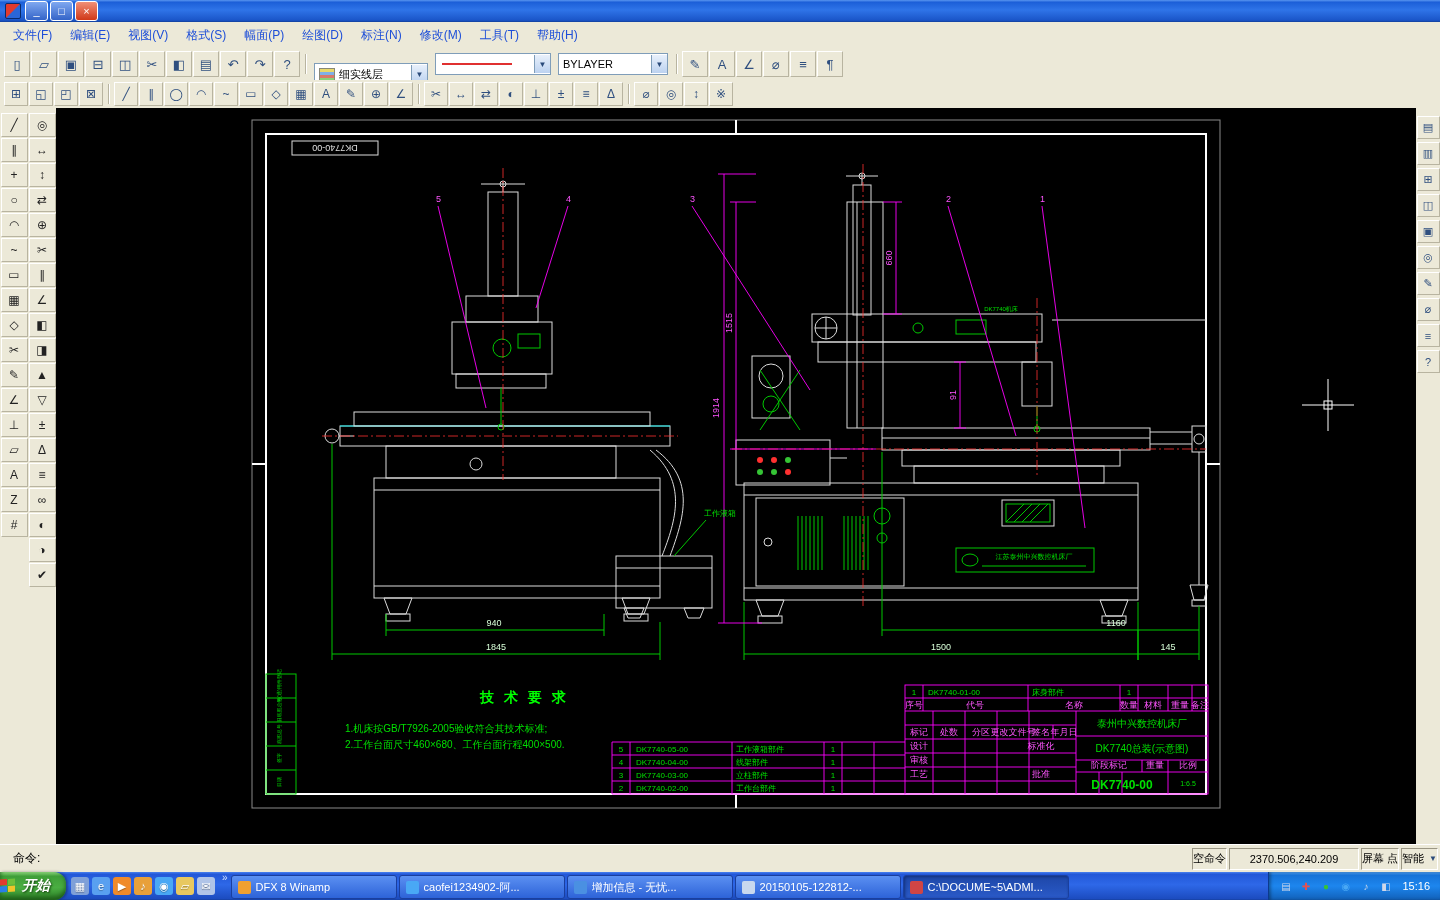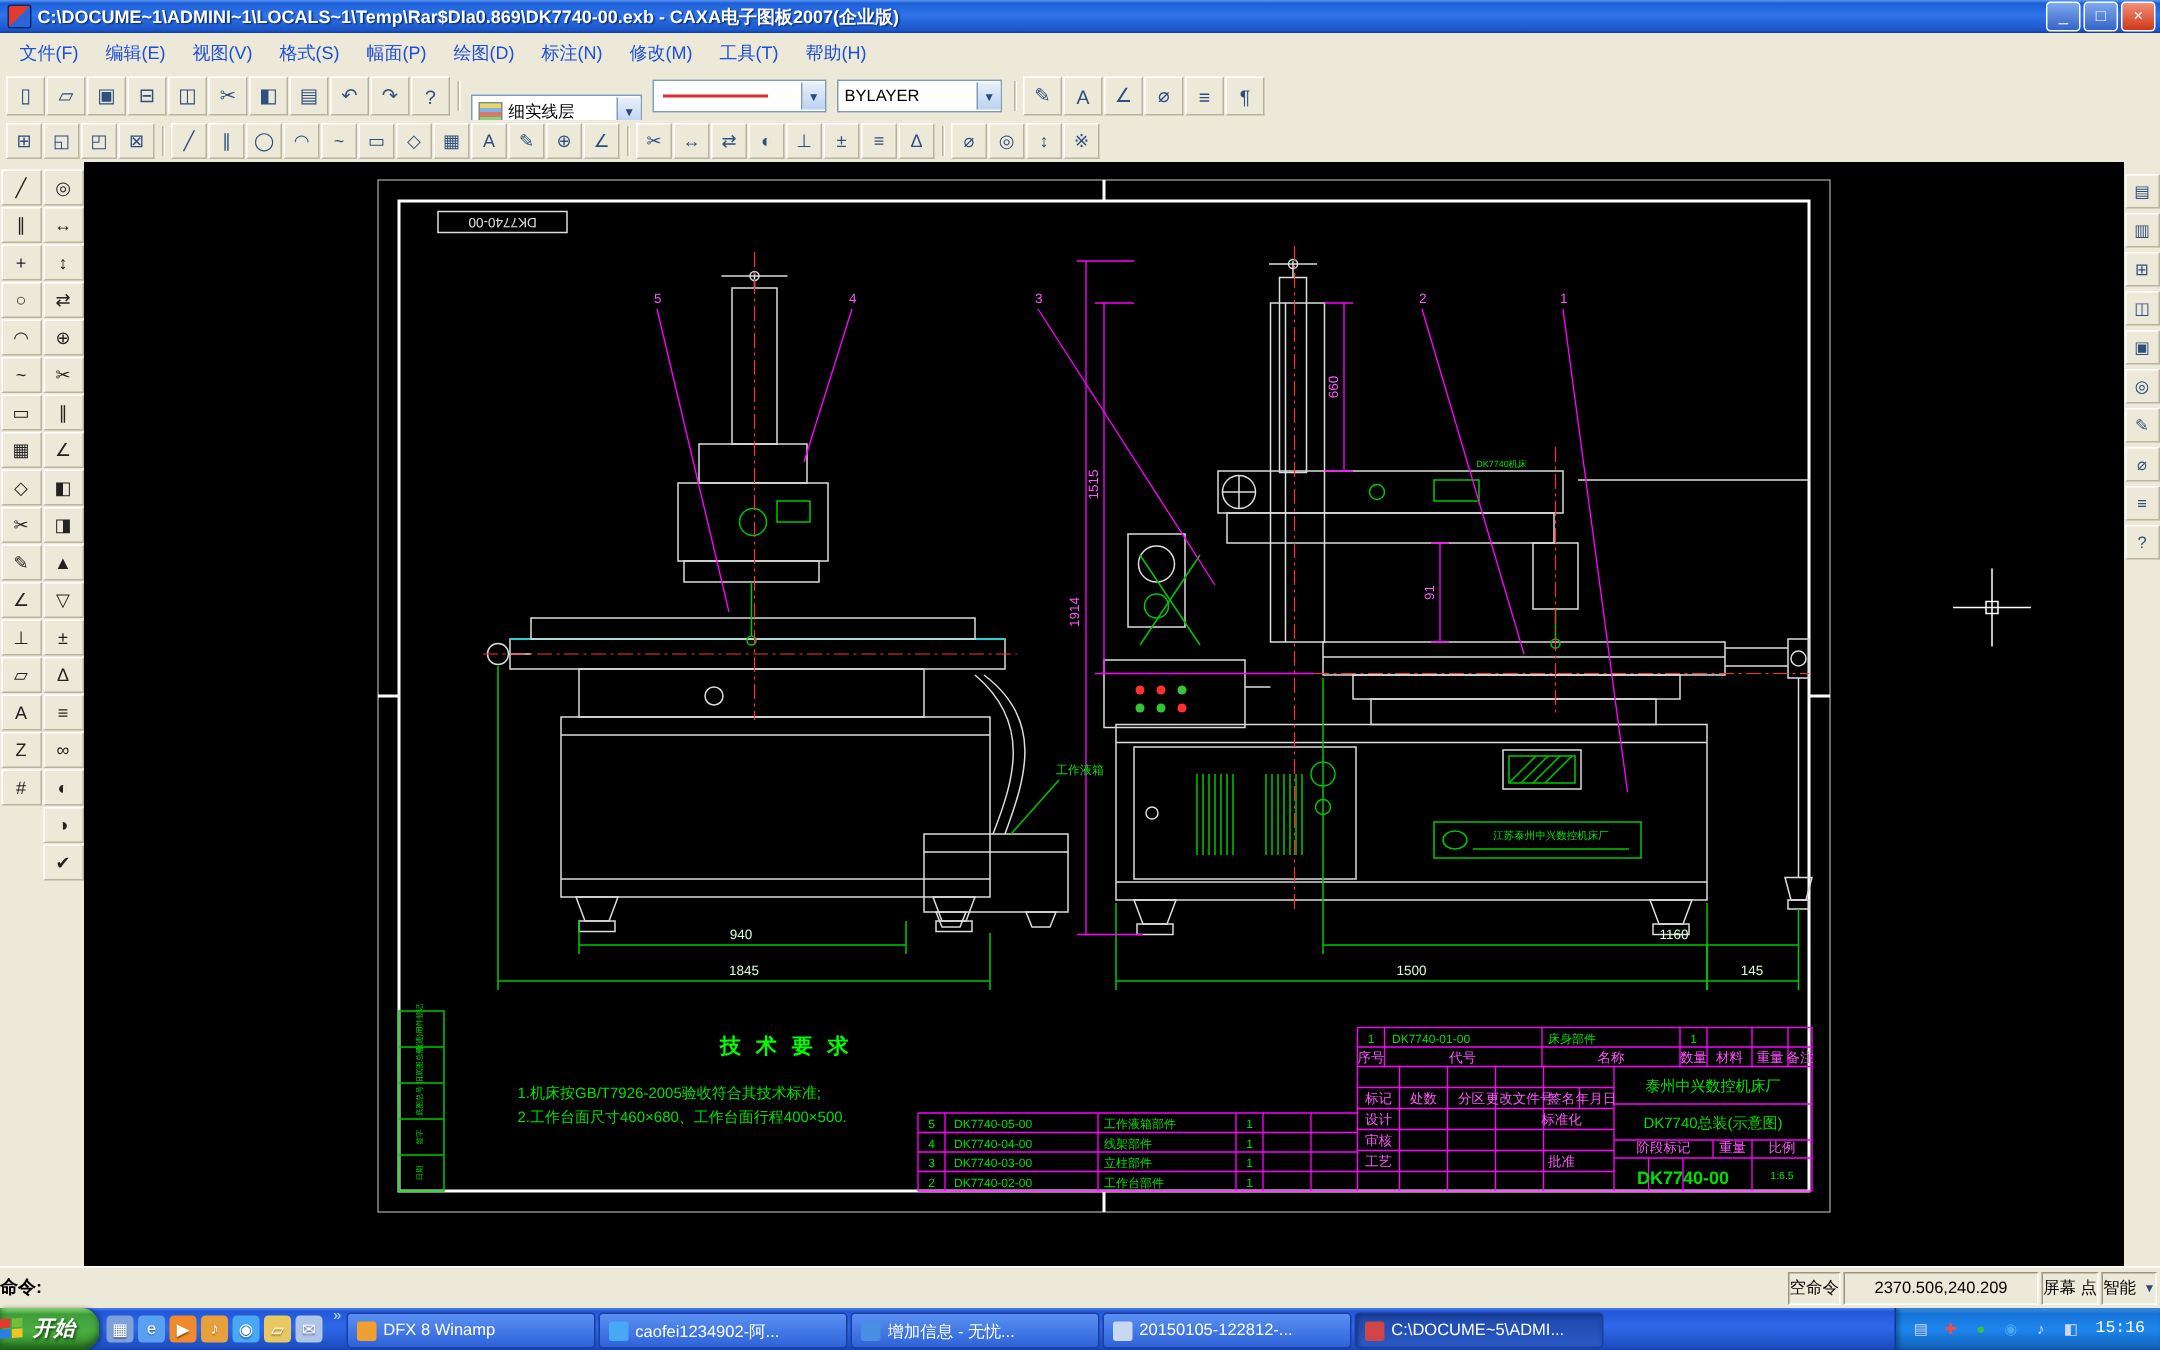--- a/index.html
+++ b/index.html
@@ -64,21 +64,21 @@
   .m{stroke:#ff00ff;fill:none;stroke-width:0.9;}
   .r{stroke:#ff3030;fill:none;stroke-width:0.8;stroke-dasharray:10 3 2 3;}
   .c{stroke:#00dede;fill:none;stroke-width:1;}
   .gt{fill:#00e000;}
   .mt{fill:#ff55ff;font-size:9px;}
   .dt{fill:#d8ffd8;font-size:9px;}
 
   
   .cmdbar{position:absolute;left:0;right:0;bottom:28px;height:27px;background:#ece9d8;border-top:1px solid #fff;
     display:flex;align-items:center;font-size:12px;color:#000;}
-  .cmd-prompt{padding-left:0;flex:1;font-weight:bold;}
+  .cmd-prompt{padding-left:13px;flex:1;}
   .scell{height:20px;display:flex;align-items:center;padding:0 0;font-size:11px;margin-right:2px;background:#ece9d8;
     border:1px solid;border-color:#9a9684 #ffffff #ffffff #9a9684;white-space:nowrap;}
   .scell.coords{width:128px;justify-content:center;}
   .scell .arrow{font-size:8px;margin-left:5px;color:#2a4a7a;}
 
   
   .taskbar{position:absolute;left:0;right:0;bottom:0;height:28px;display:flex;align-items:stretch;
     background:linear-gradient(180deg,#4a82ee 0%,#2257d8 8%,#2e68e8 45%,#1c4cc0 95%,#16409f 100%);}
   .start-btn{flex:none;display:flex;align-items:center;gap:6px;padding:0 16px 0 0;border-radius:0 12px 12px 0;
     background:linear-gradient(180deg,#8fd87f 0%,#3f9e38 15%,#4aae42 55%,#2f8229 100%);
@@ -96,28 +96,27 @@
   .task-btn{width:152px;height:22px;margin:3px 1px 0;flex:none;display:flex;align-items:center;gap:5px;padding:0 6px;
     background:linear-gradient(180deg,#5b90f2,#2d63d8);border:1px solid #1a3f9e;border-radius:3px;
     color:#fff;font-size:11px;white-space:nowrap;overflow:hidden;}
   .task-btn.active{background:linear-gradient(180deg,#1e47a8,#2a5ac8);box-shadow:inset 1px 1px 3px #11307a;}
   .task-ico{width:13px;height:13px;border-radius:2px;flex:none;}
   .task-label{overflow:hidden;text-overflow:ellipsis;}
   .tray{flex:none;margin-left:auto;display:flex;align-items:center;gap:5px;padding:0 10px 0 9px;
     background:linear-gradient(180deg,#4a9bee 0%,#1673d8 12%,#1d86ee 50%,#1160b8 100%);
     border-left:1px solid #0c3a8c;box-shadow:inset 2px 0 3px rgba(0,0,0,.3);}
   .tray-ico{width:15px;height:15px;font-size:10px;display:flex;align-items:center;justify-content:center;}
-  .tray-time{color:#fff;font-size:11px;margin-left:4px;font-family:Liberation Mono, monospace;}
+  .tray-time{color:#fff;font-size:11px;margin-left:4px;}
 </style>
 </head>
 <body>
 
 <div class="titlebar">
   <div class="app-icon"></div>
-  <div class="title-text">C:\DOCUME~1\ADMINI~1\LOCALS~1\Temp\Rar$DIa0.869\DK7740-00.exb  -  CAXA电子图板2007(企业版)</div>
   <div class="win-btns">
     <div class="win-btn">_</div>
     <div class="win-btn">□</div>
     <div class="win-btn close">×</div>
   </div>
 </div>
 
 <div class="menubar">
 
 <span class="menu-item">文件(F)</span>

